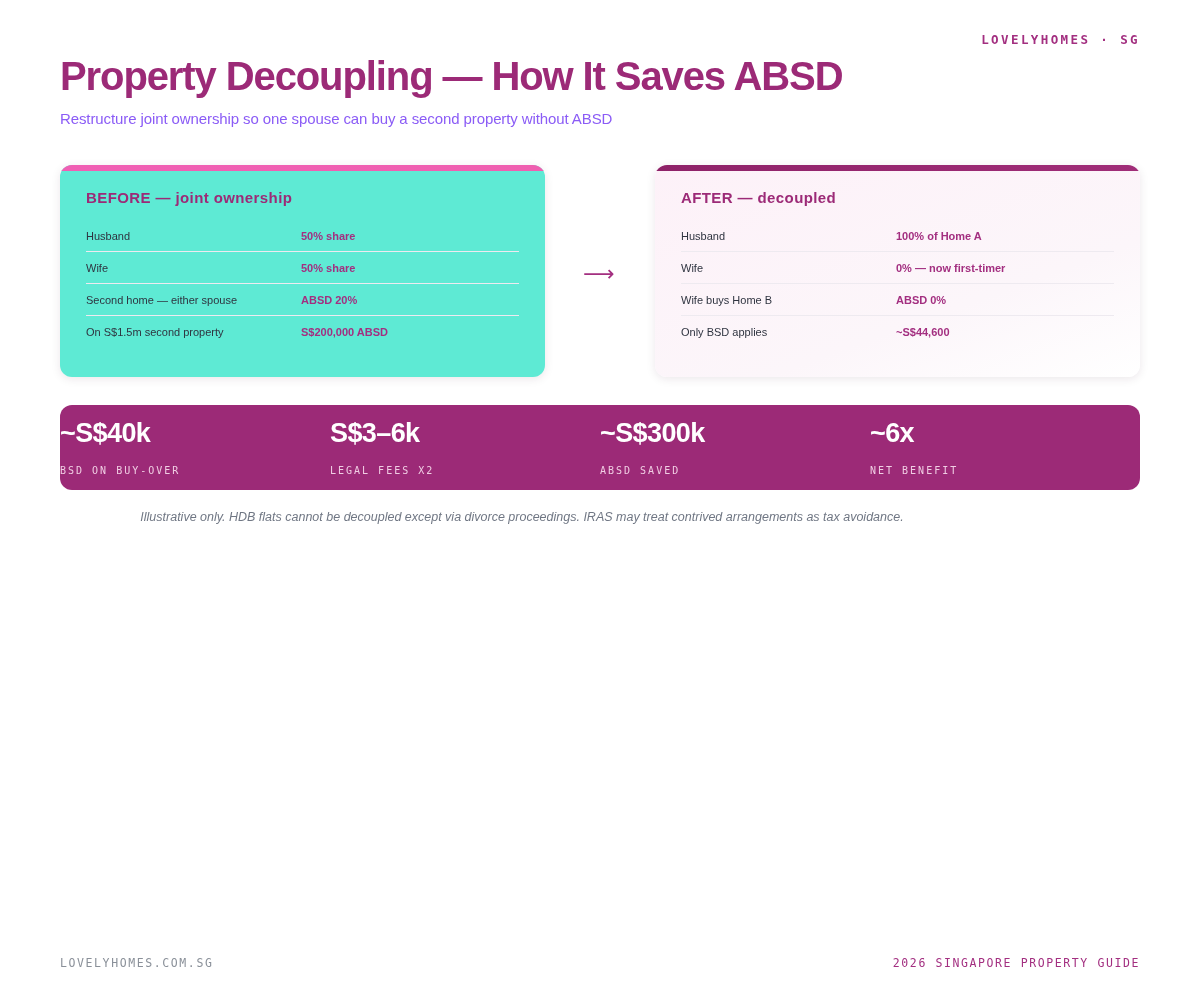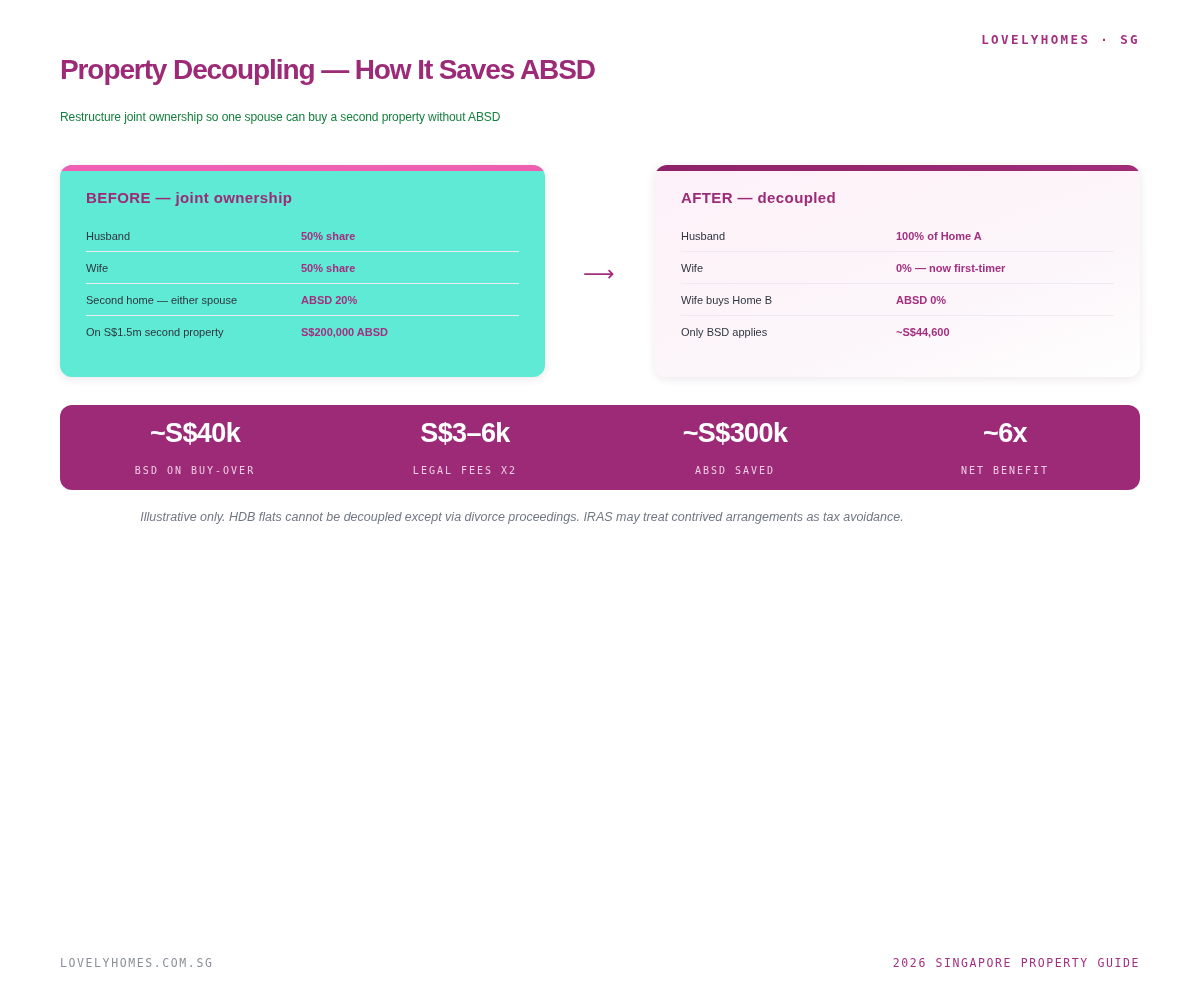--- a/index.html
+++ b/index.html
@@ -26,31 +26,31 @@
     font-weight: 700;
     letter-spacing: 2.4px;
     color: #a8partial;
     color: #a32f80;
     font-family: "DejaVu Sans Mono", monospace;
   }
   .title {
     position: absolute;
     top: 54px;
     left: 60px;
-    font-size: 28px;
+    font-size: 40px;
     font-weight: 800;
     letter-spacing: -1.1px;
     color: #9c2a77;
   }
   .subtitle {
     position: absolute;
     top: 110px;
     left: 60px;
-    font-size: 12px;
-    color: #15803d;
+    font-size: 15px;
+    color: #8b5cf6;
     letter-spacing: -0.1px;
   }
 
   
   .card {
     position: absolute;
     top: 165px;
     border-radius: 12px;
     background: #5eead4;
     box-shadow: 0 2px 10px rgba(60,20,50,0.10);
@@ -104,21 +104,21 @@
     top: 405px;
     width: 1080px;
     height: 85px;
     background: #9c2a77;
     border-radius: 12px;
     display: flex;
     align-items: center;
   }
   .band .stat {
     flex: 1 1 0;
-    text-align: center;
+    text-align: left;
     color: #ffffff;
   }
   .band .stat .num {
     font-size: 27px;
     font-weight: 800;
     letter-spacing: -0.6px;
     line-height: 1.05;
   }
   .band .stat .cap {
     margin-top: 17px;

